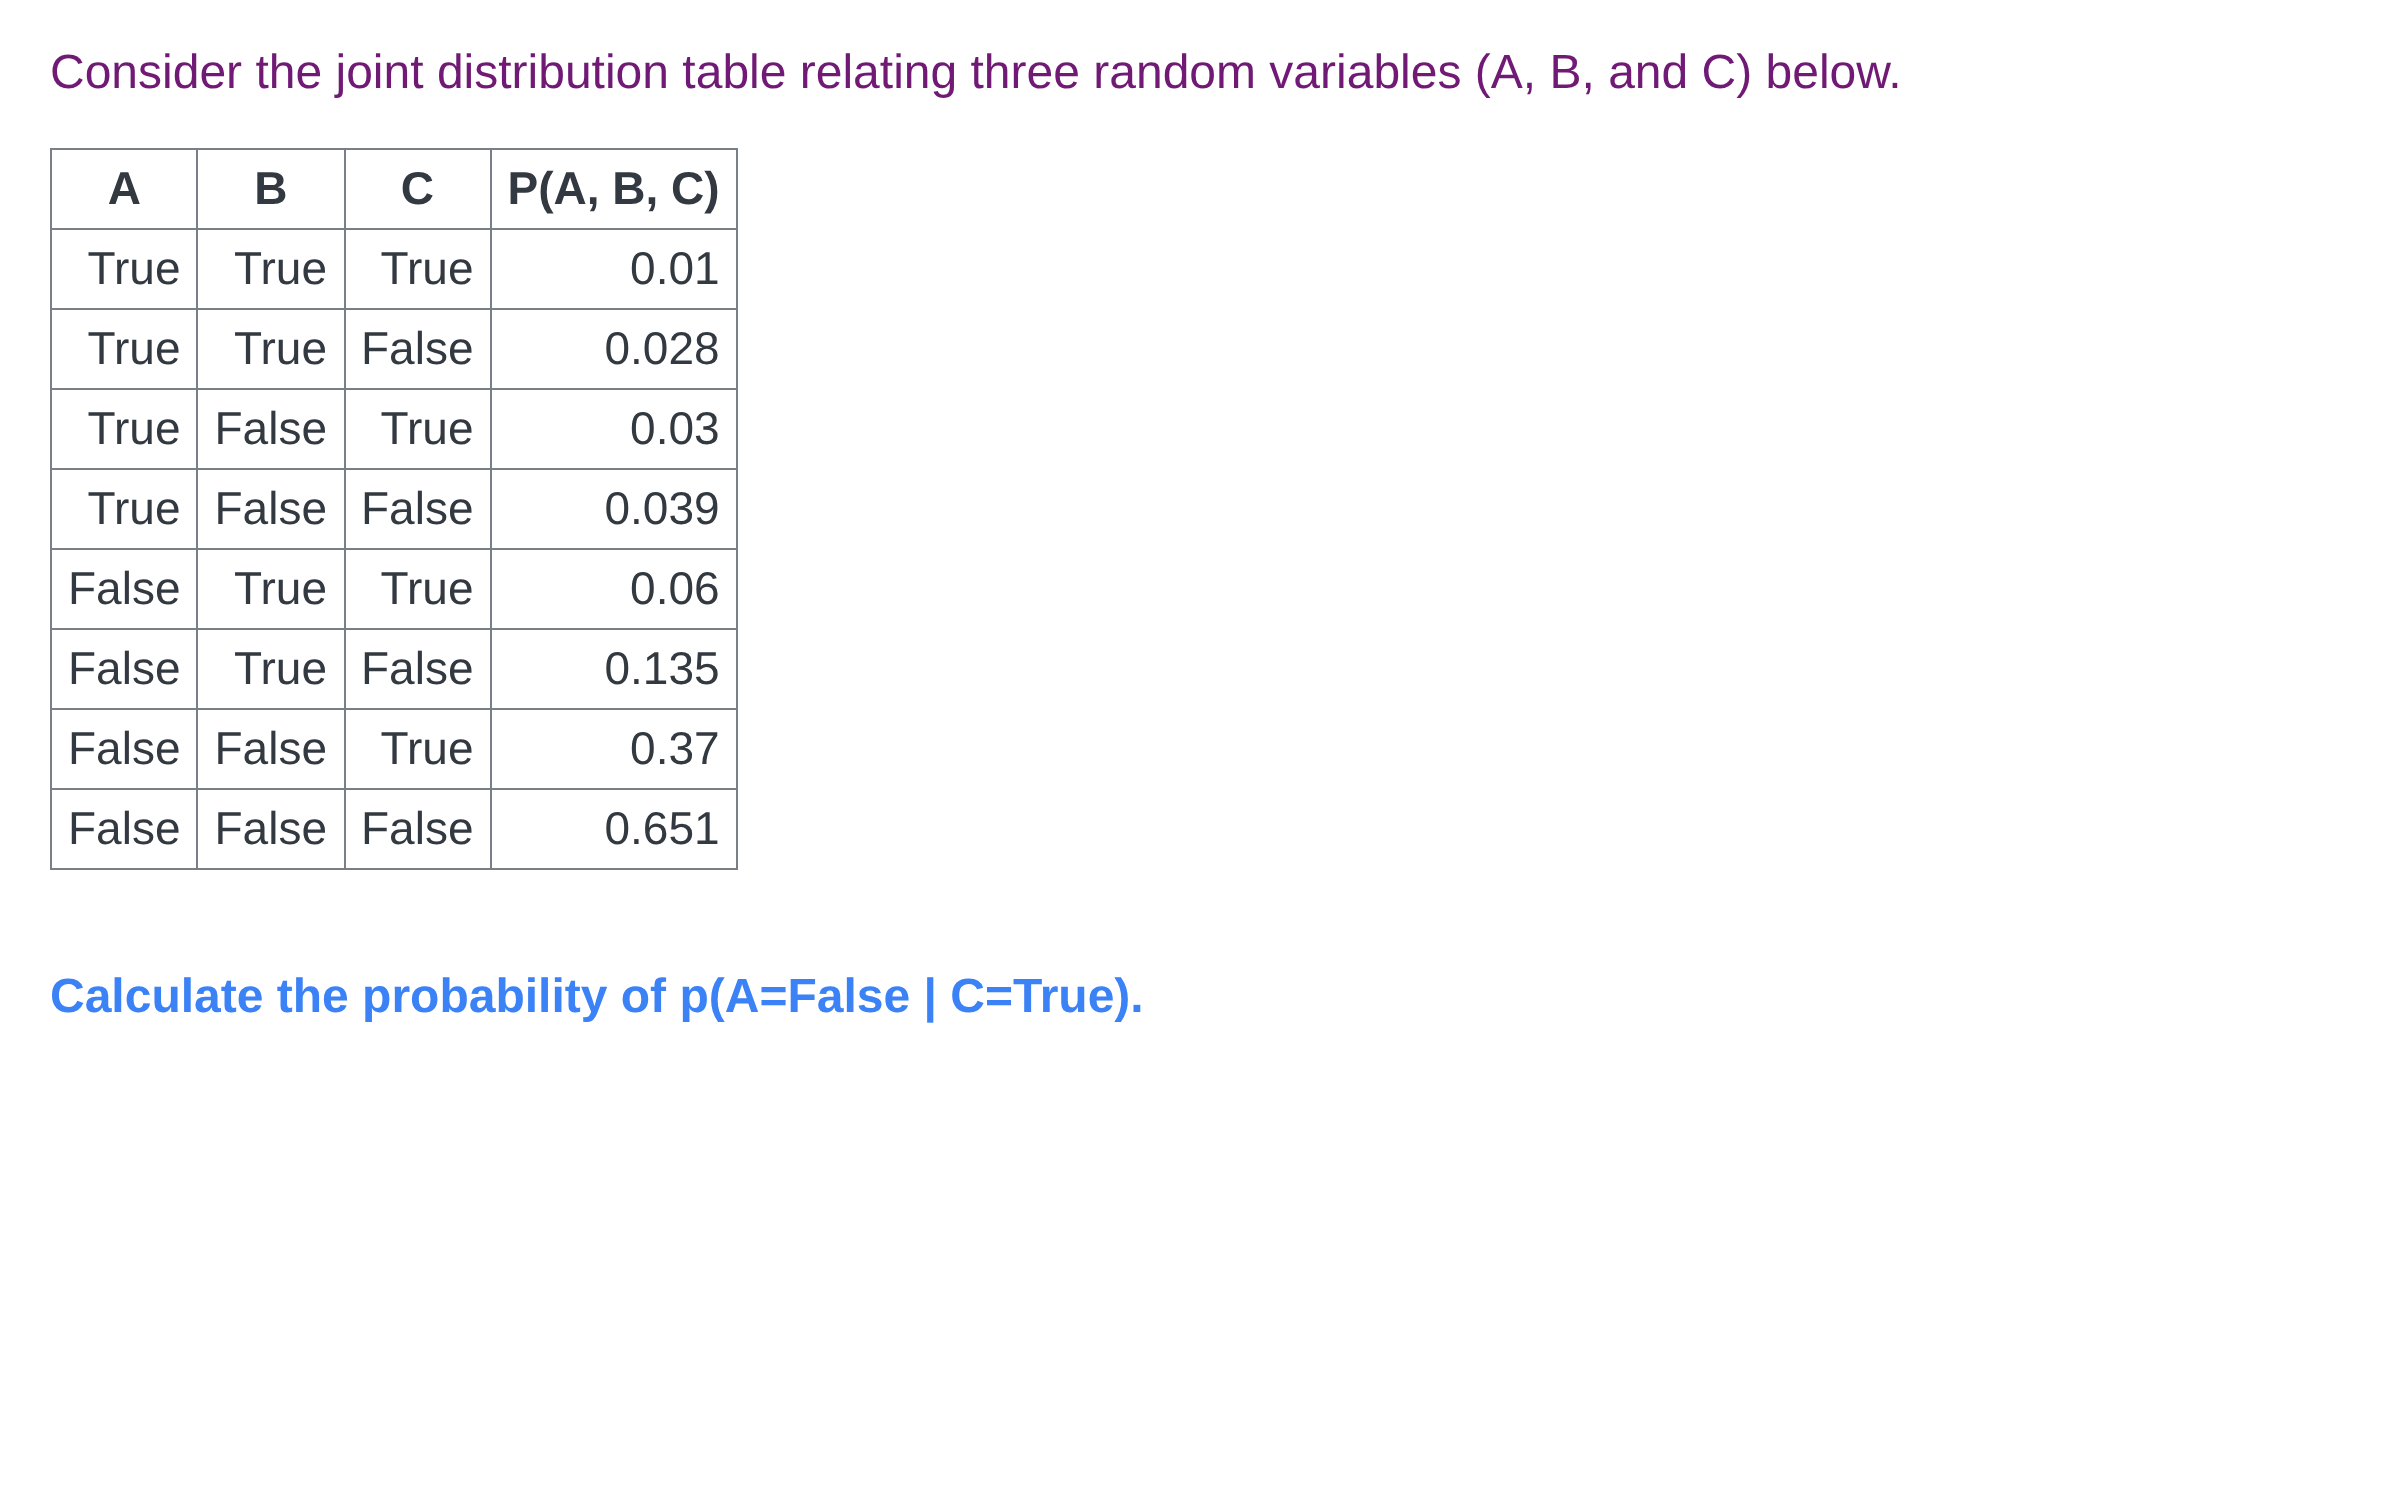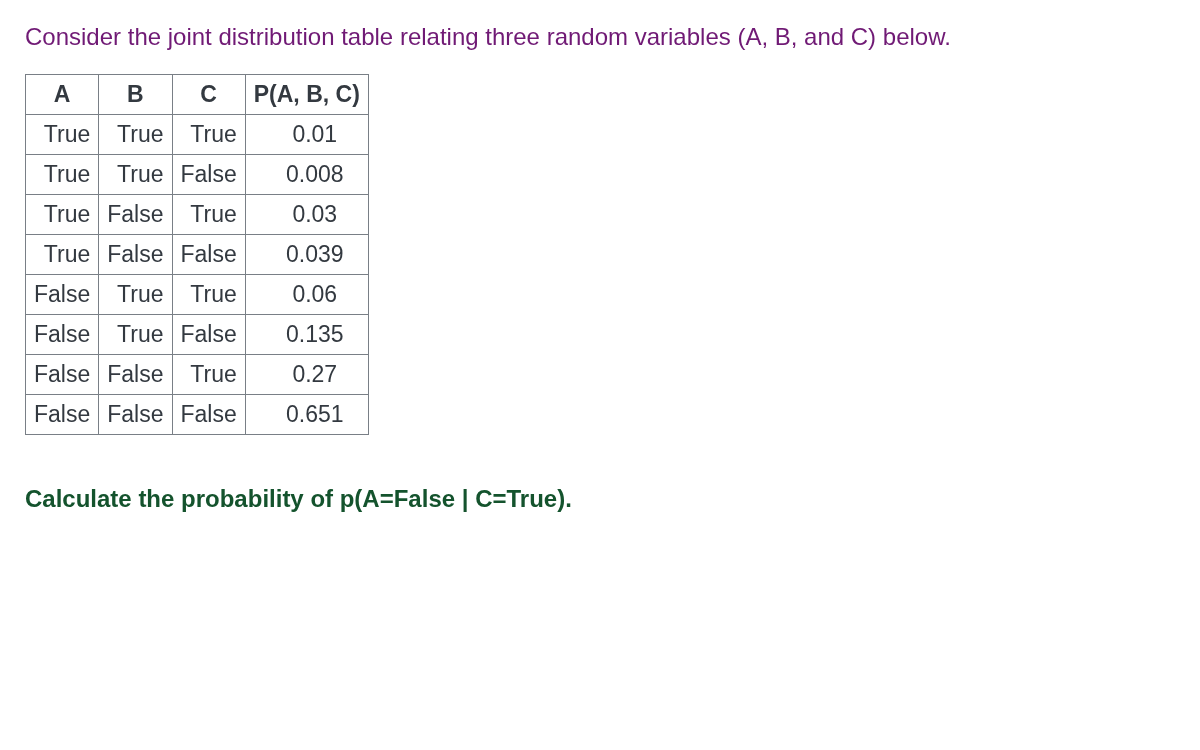--- a/index.html
+++ b/index.html
@@ -24,26 +24,26 @@
       padding: 6px 8px;
       font-size: 23px;
       color: #333940;
       text-align: right;
     }
     th {
       font-weight: bold;
       text-align: center;
     }
     td.prob {
-      text-align: center;
+      text-align: right;
       padding-left: 24px;
     }
     .question-text {
       font-size: 24px;
-      color: #14532d;
+      color: #3b82f6;
       font-weight: bold;
     }
   </style>
 </head>
 <body>
 
 <div class="intro-text">Consider the joint distribution table relating three random variables (A, B, and C) below.</div>
 
 <table>
   <thead>
@@ -58,21 +58,21 @@
     <tr>
       <td>True</td>
       <td>True</td>
       <td>True</td>
       <td class="prob">0.01</td>
     </tr>
     <tr>
       <td>True</td>
       <td>True</td>
       <td>False</td>
-      <td class="prob">0.008</td>
+      <td class="prob">0.028</td>
     </tr>
     <tr>
       <td>True</td>
       <td>False</td>
       <td>True</td>
       <td class="prob">0.03</td>
     </tr>
     <tr>
       <td>True</td>
       <td>False</td>
@@ -88,21 +88,21 @@
     <tr>
       <td>False</td>
       <td>True</td>
       <td>False</td>
       <td class="prob">0.135</td>
     </tr>
     <tr>
       <td>False</td>
       <td>False</td>
       <td>True</td>
-      <td class="prob">0.27</td>
+      <td class="prob">0.37</td>
     </tr>
     <tr>
       <td>False</td>
       <td>False</td>
       <td>False</td>
       <td class="prob">0.651</td>
     </tr>
   </tbody>
 </table>
 

